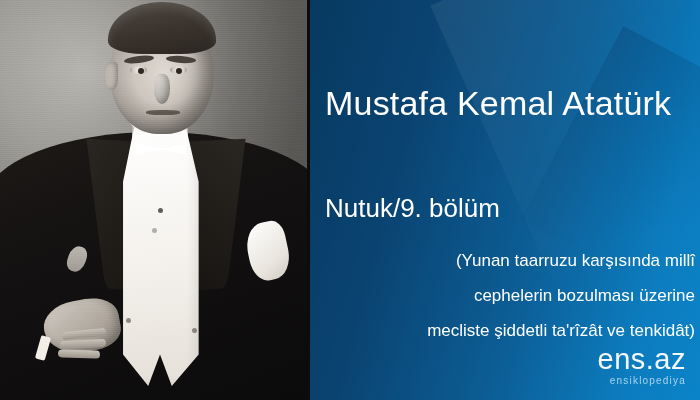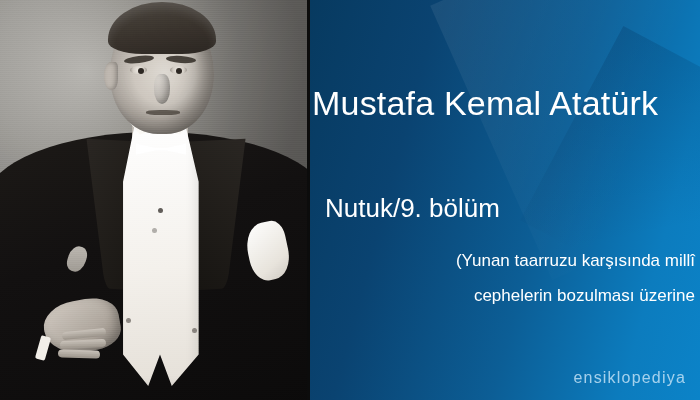--- a/index.html
+++ b/index.html
@@ -302,21 +302,21 @@
     top: 60px;
     width: 200px;
     height: 220px;
     background: linear-gradient(140deg, rgba(0,40,80,0.22) 0%, rgba(0,40,80,0) 70%);
     transform: rotate(28deg);
     pointer-events: none;
   }
 
   .title {
     position: absolute;
-    left: 2px;
+    left: 15px;
     top: 84px;
     color: #ffffff;
     font-size: 34px;
     font-weight: 400;
     letter-spacing: 0.2px;
     white-space: nowrap;
   }
   .subtitle {
     position: absolute;
     left: 15px;
@@ -349,21 +349,21 @@
   }
   .logo-main {
     color: #ffffff;
     font-size: 29px;
     font-weight: 300;
     letter-spacing: 0.5px;
     opacity: 0.96;
   }
   .logo-sub {
     color: #bfe0f5;
-    font-size: 16px;
+    font-size: 10px;
     font-weight: 300;
     letter-spacing: 1.2px;
     opacity: 0.85;
     margin-top: 2px;
   }
 </style>
 </head>
 <body>
 
 <div class="banner">
@@ -407,20 +407,22 @@
     <div class="panel-sheen"></div>
     <div class="panel-shadow"></div>
 
     <div class="title">Mustafa Kemal Atatürk</div>
 
     <div class="subtitle">Nutuk/9. bölüm</div>
 
     <div class="desc">
       <div class="desc-line">(Yunan taarruzu karşısında millî</div>
       <div class="desc-line">cephelerin bozulması üzerine</div>
+      <div class="desc-line">mecliste şiddetli ta'rîzât ve tenkidât)</div>
     </div>
 
     <div class="logo">
+      <div class="logo-main">ens.az</div>
       <div class="logo-sub">ensiklopediya</div>
     </div>
   </div>
 
 </div>
 
 </body></html>

